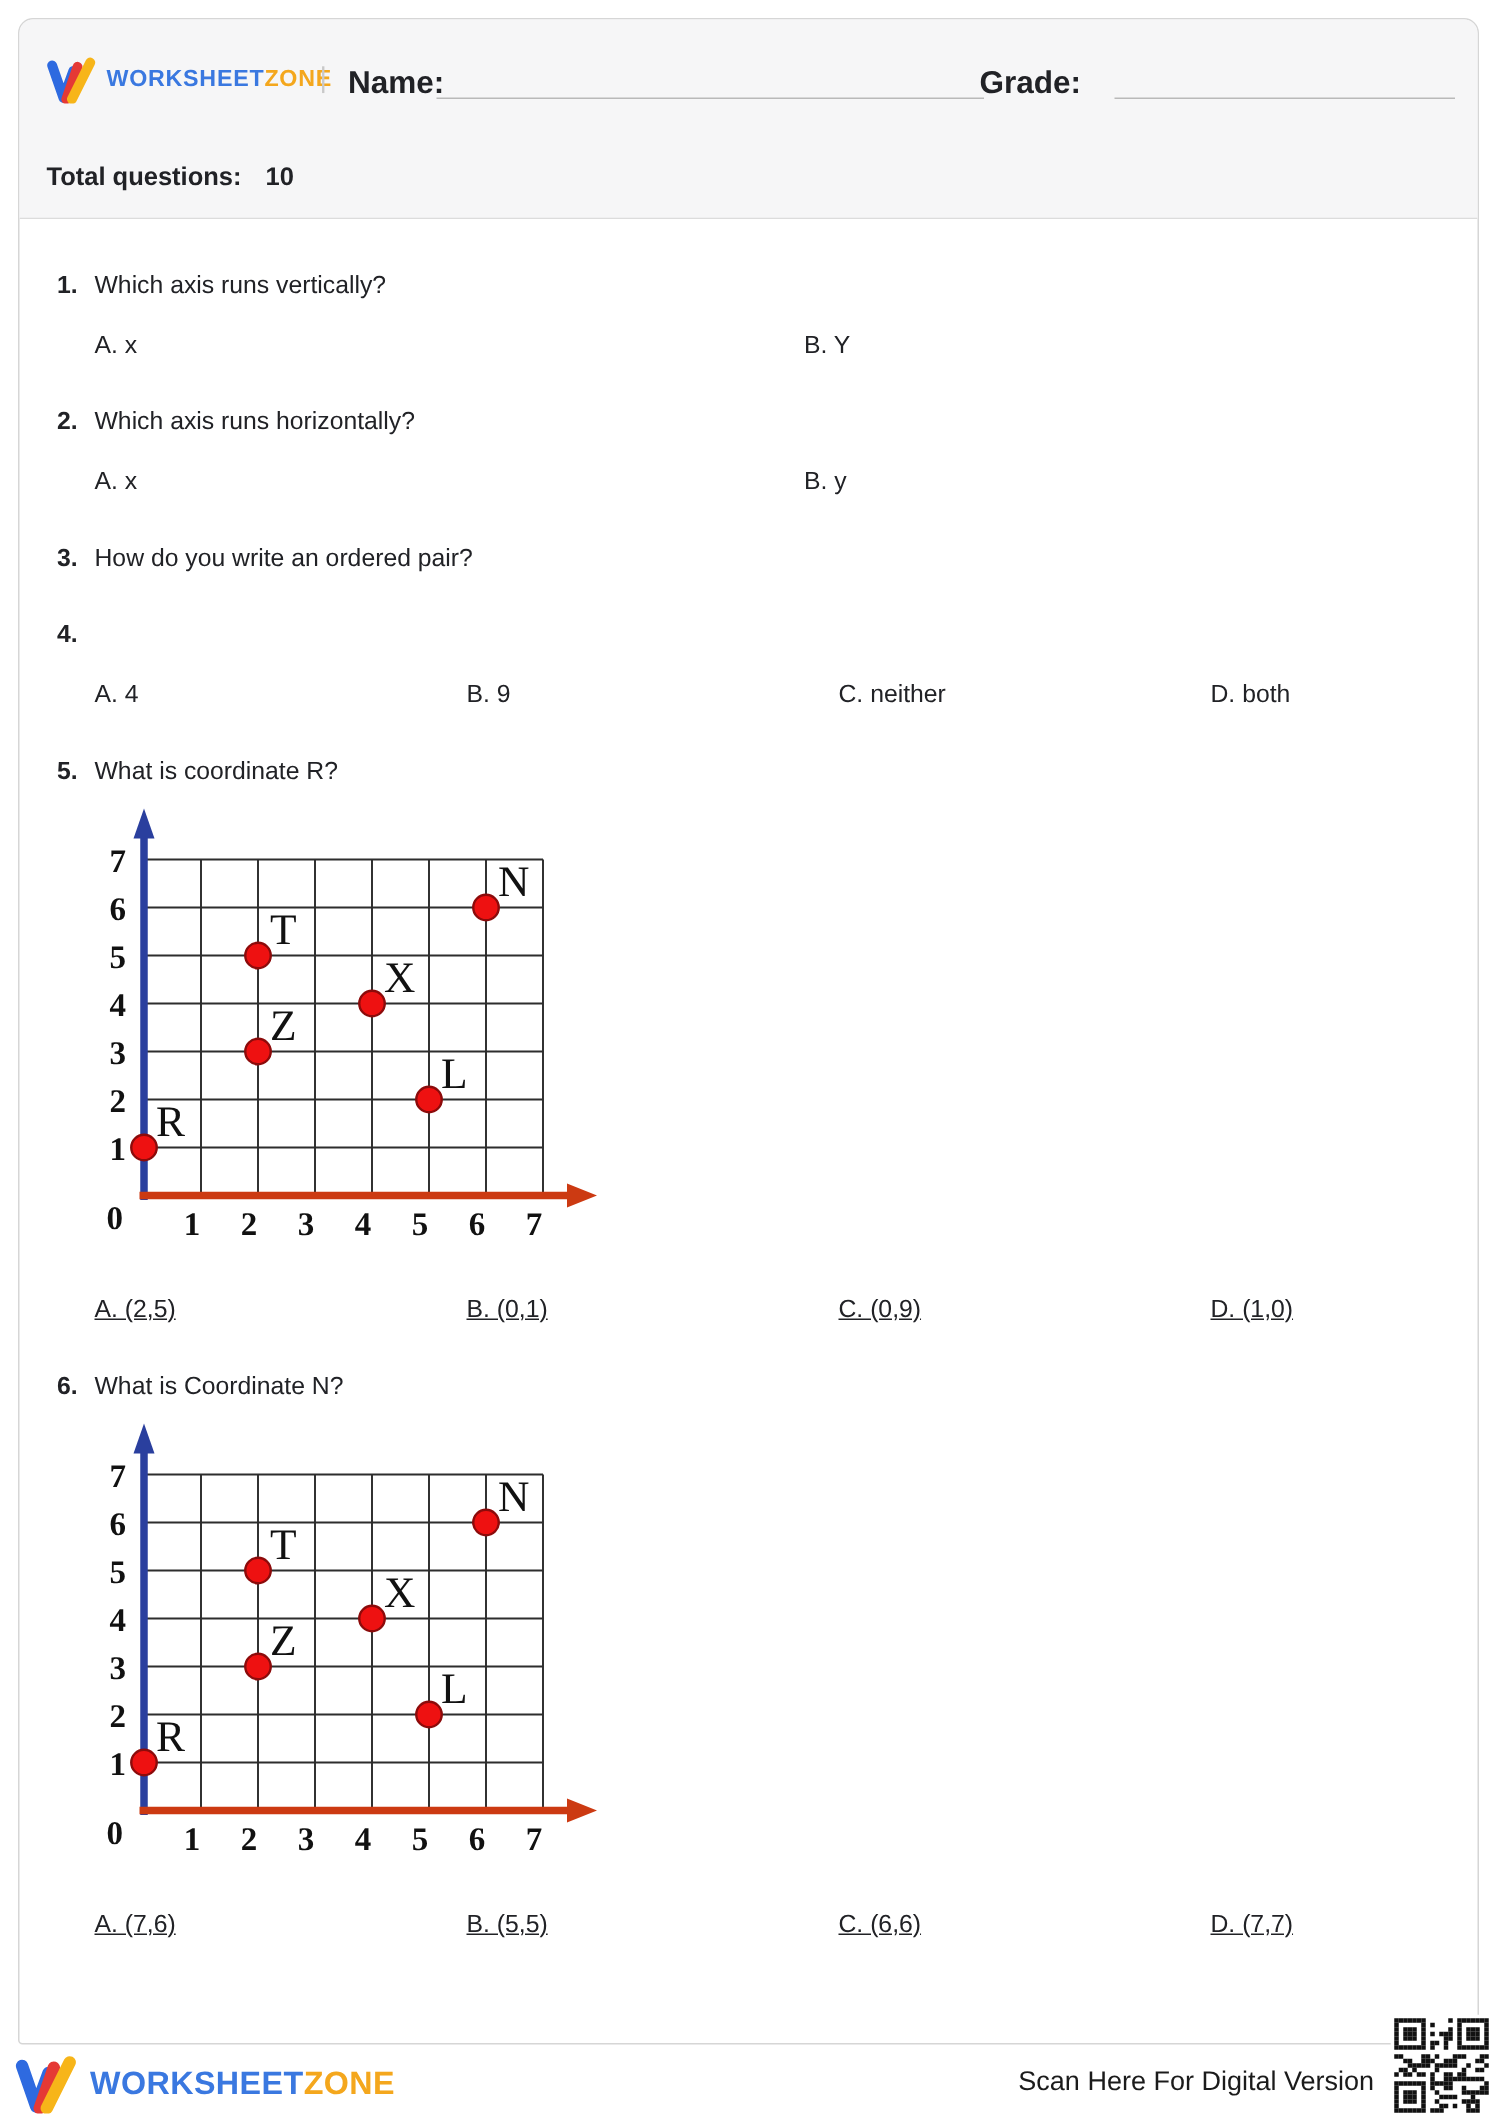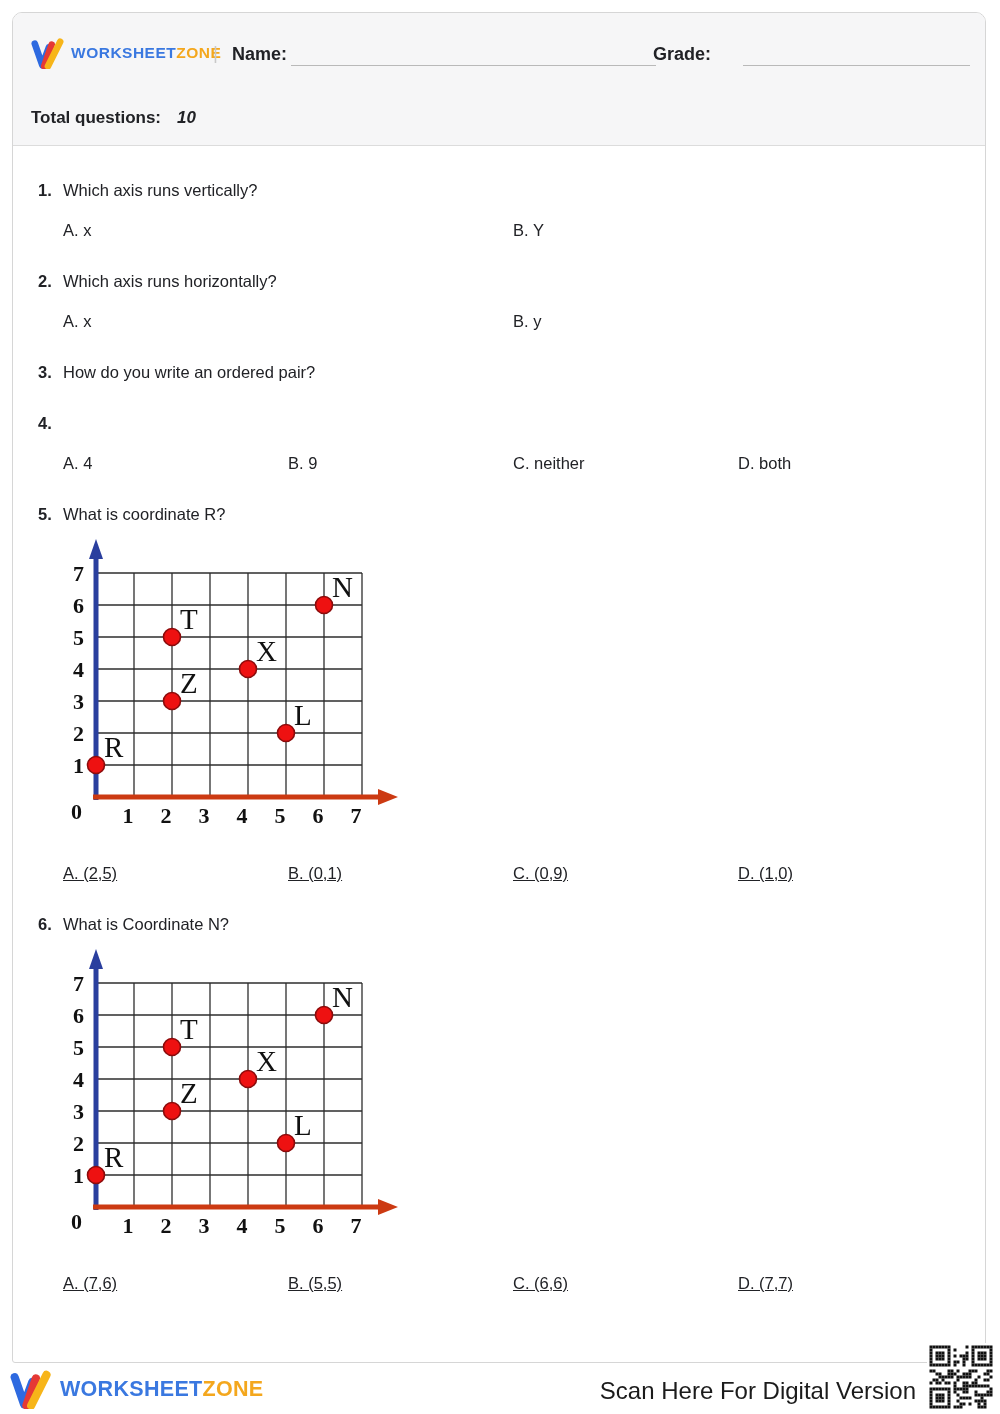--- a/index.html
+++ b/index.html
@@ -16,40 +16,40 @@
   }
   
   .header {
     position:relative; height:132px; background:#f6f6f7;
     border-bottom:1px solid #dcdcdc; border-radius:9px 9px 0 0;
   }
   .brand { position:absolute; left:17px; top:24px; display:flex; align-items:center; }
   .brand-mark { width:34px; height:32px; }
   .brand-text { font-weight:bold; font-size:15.5px; letter-spacing:0.5px; margin-left:7px; white-space:nowrap; }
   .h-sep { position:absolute; left:200px; top:29px; color:#c9c9c9; font-size:19px; }
-  .h-label { position:absolute; font-weight:bold; font-size:18px; }
+  .h-label { position:absolute; font-weight:bold; font-size:21px; }
   .h-line { position:absolute; border-top:1.5px solid #b9b9b9; height:0; }
   .totalq { position:absolute; left:18px; top:95px; font-weight:bold; font-size:17px; }
-  .totalq-val { margin-left:16px;font-style:italic; }
+  .totalq-val { margin-left:16px; }
   
   .qline { display:flex; margin:30px 0 0 25px; font-size:16.5px; line-height:21px; }
   .qline.first { margin-top:34px; }
   .qnum { font-weight:700; width:25px; flex:none; }
-  .opts { display:grid; margin:19px 0 0 50px; font-size:16.5px; line-height:21px; }
+  .opts { display:grid; margin:19px 0 0 50px; font-size:16.5px; line-height:21px;gap:23px; }
   .opts.c2 { grid-template-columns:450px 450px; }
   .opts.c4 { grid-template-columns:225px 225px 225px 225px; }
   .opts.after-chart { margin-top:26px;text-decoration:underline; }
   .chart-wrap { margin:10px 0 0 40px; width:348px; }
   .chart-svg { width:348px; height:302px; display:block; }
   
   .footer { position:absolute; left:0; top:1366px; width:1000px; height:48px; }
   .f-brand { position:absolute; left:8px; top:3px; display:flex; align-items:center; }
   .f-mark { width:44px; height:40px; }
   .f-brand-text { font-size:21.5px; font-weight:bold; letter-spacing:0.3px; margin-left:8px; white-space:nowrap; }
-  .scan { position:absolute; right:84px; top:11px; font-size:24px; color:#1b1b1b; }
+  .scan { position:absolute; right:84px; top:11px; font-size:18px; color:#1b1b1b; }
   .qr { position:absolute; left:927px; top:1343px; width:68px; height:68px; }
 </style>
 </head>
 <body>
 
 <div class="card">
 
   <div class="header">
     <div class="brand">
       <svg class="brand-mark" viewBox="0 0 36 34">

